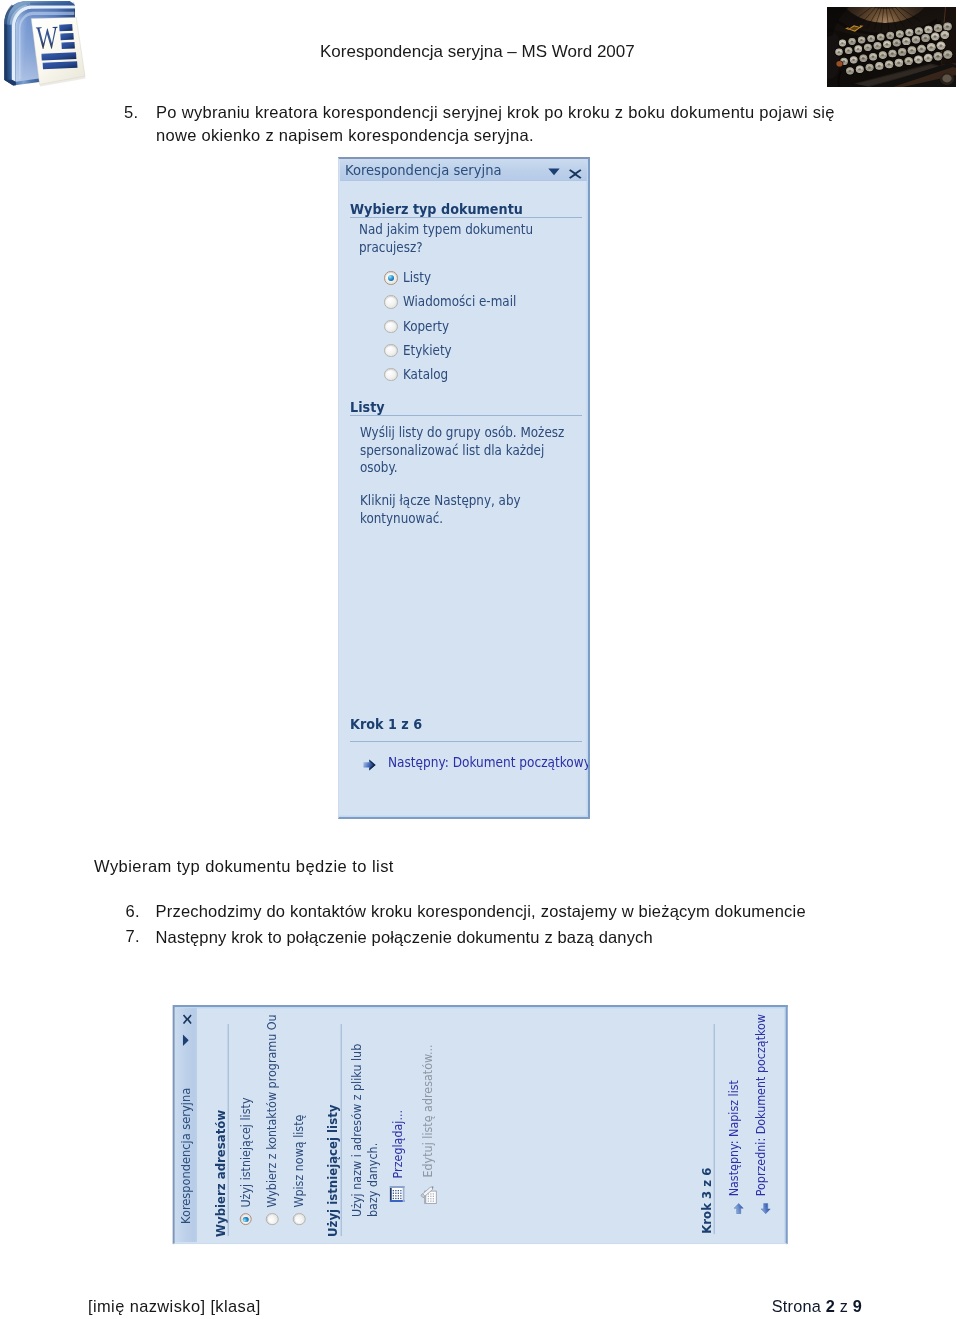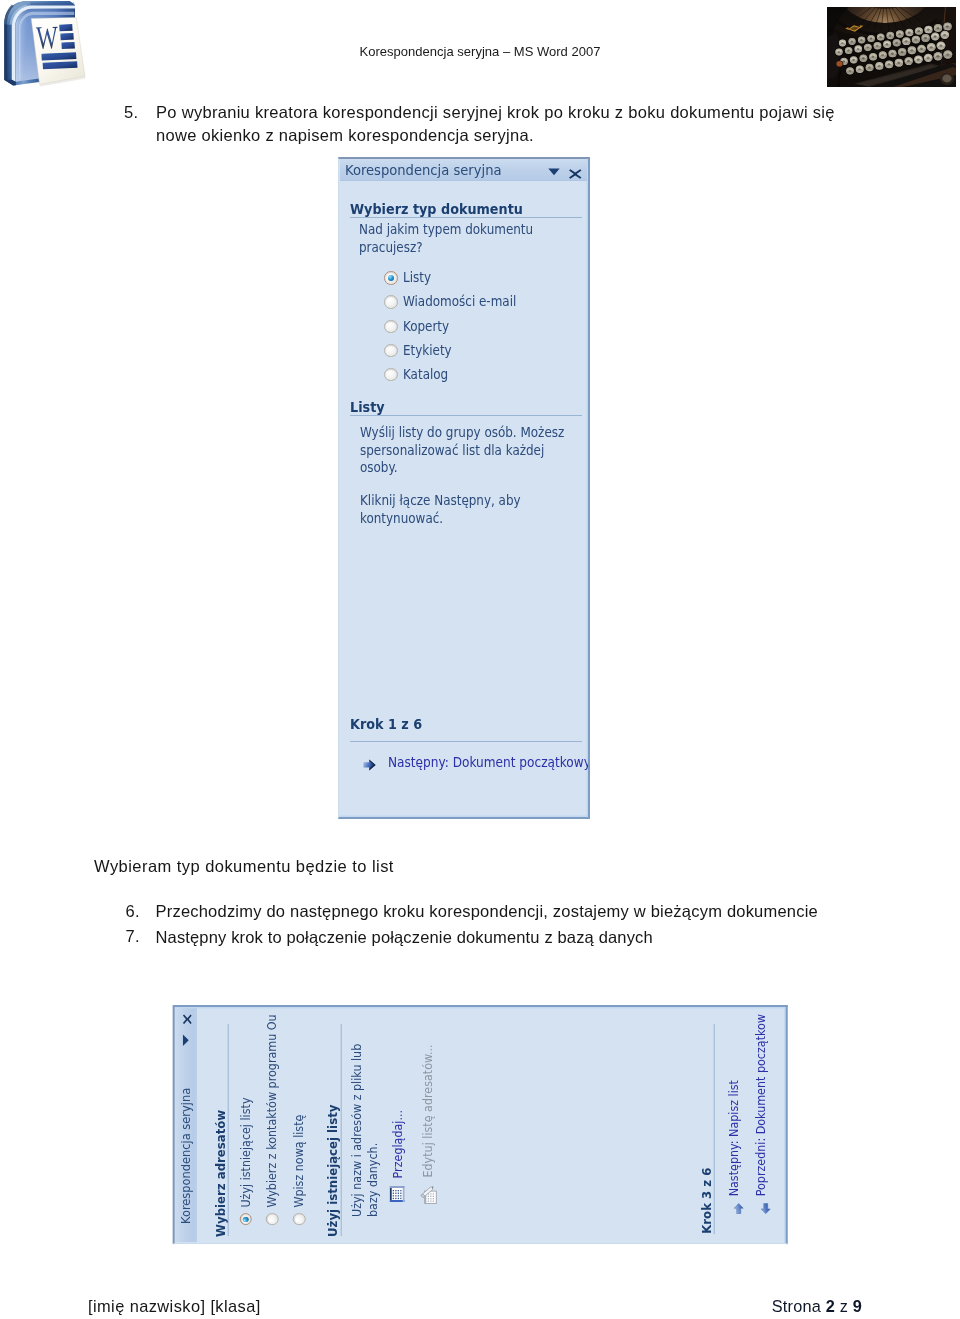--- a/index.html
+++ b/index.html
@@ -1,21 +1,21 @@
 <!DOCTYPE html>
 <html><head>
 <meta charset="utf-8">
 <style>
   html,body{margin:0;padding:0;}
   body{width:960px;height:1319px;background:#ffffff;
        font-family:"Liberation Sans",sans-serif;overflow:hidden;position:relative;}
   .abs{position:absolute;}
 
   
-  #header-title{left:320px;top:42px;width:320px;text-align:center;font-size:13px;
+  #header-title{left:320px;top:42px;width:320px;text-align:left;font-size:17px;
       color:#1a1a1a;letter-spacing:0.01px;line-height:20px;white-space:nowrap;}
   #word-logo{left:0px;top:0px;width:96px;height:96px;}
   #typewriter{left:827px;top:7px;width:129px;height:80px;overflow:hidden;}
 
   
   .btext{font-size:16.5px;letter-spacing:0.3px;color:#171717;line-height:23.5px;}
   #item5{left:124px;top:100.5px;width:716px;}
   #item5 .num{position:absolute;left:0;top:0;width:32px;}
   #item5 .txt{margin-left:32px;display:block;}
 
@@ -493,21 +493,21 @@
 
 <div class="abs btext" id="item5">
   <span class="num">5.</span>
   <span class="txt">Po wybraniu kreatora korespondencji seryjnej krok po kroku z boku dokumentu pojawi się nowe okienko z napisem korespondencja seryjna.</span>
 </div>
 
 <div class="abs btext" id="para-wybieram">Wybieram typ dokumentu będzie to list</div>
 
 <div class="abs btext" id="item6">
   <span class="num">6.</span>
-  <span class="txt">Przechodzimy do następnego kroku korespondencji, zostajemy w bieżącym dokumencie</span>
+  <span class="txt">Przechodzimy do kontaktów kroku korespondencji, zostajemy w bieżącym dokumencie</span>
 </div>
 
 <div class="abs btext" id="item7">
   <span class="num">7.</span>
   <span class="txt">Następny krok to połączenie połączenie dokumentu z bazą danych</span>
 </div>
 
 <div class="abs pane" id="pane1">
   <div class="pane-title">
     <span class="ttl">Korespondencja seryjna</span>

